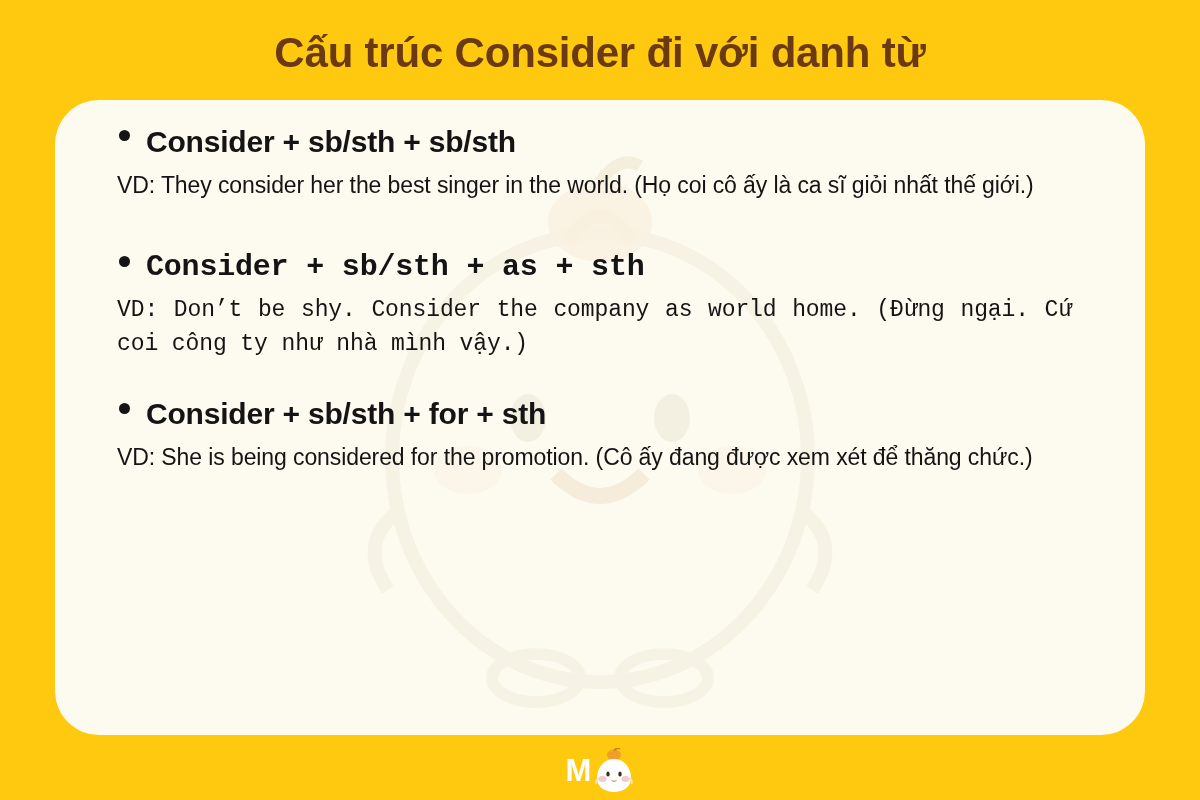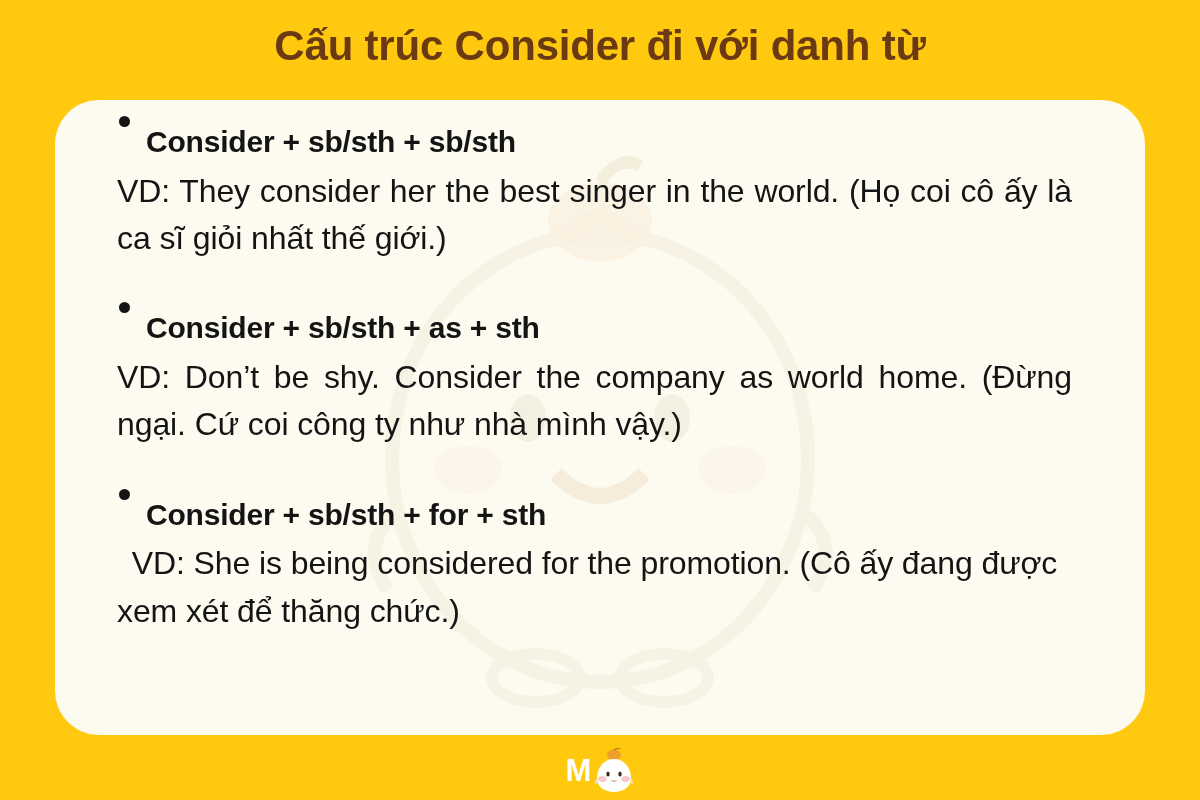--- a/index.html
+++ b/index.html
@@ -26,20 +26,21 @@
   }
 
   
   #title-bar {
     position: absolute;
     left: 0;
     top: 22px;
     width: 1200px;
     height: 62px;
     display: flex;
+    align-items: center;
     justify-content: center;
   }
   #page-title {
     font-family: "Liberation Sans", sans-serif;
     font-size: 42px;
     font-weight: bold;
     color: #6B3A12;
     letter-spacing: -0.2px;
     white-space: nowrap;
     text-align: center;
@@ -76,21 +77,21 @@
     width: 1090px;
     height: 635px;
     padding: 18px 30px 0 60px;
   }
 
   .block { margin-bottom: 26px; }
   .block:last-child { margin-bottom: 0; }
 
   .formula-row {
     display: flex;
-    align-items: flex-start;
+    align-items: center;
     gap: 16px;
     margin-bottom: 6px;
   }
   .bullet {
     flex: 0 0 auto;
     width: 11px;
     height: 11px;
     border-radius: 50%;
     background: #141414;
     position: relative;
@@ -100,35 +101,35 @@
   .formula {
     font-size: 30px;
     font-weight: bold;
     color: #141414;
     letter-spacing: -0.2px;
     line-height: 1.32;
     white-space: nowrap;
   }
 
   .example {
-    font-size: 32px;
+    font-size: 23px;
     color: #141414;
     line-height: 1.48;
     text-align: justify;
     text-align-last: left;
     letter-spacing: -0.1px;
     margin-left: 2px;
     max-width: 955px;
   }
   .example.nojustify { text-align: center; }
 
   
   #block-1 { margin-top: 4px; }
-  #block-2 { margin-top: 46px; }
-  #block-3 { margin-top: 46px; }
+  #block-2 { margin-top: 46px; font-family: Liberation Mono, monospace; }
+  #block-3 { margin-top: 33px; }
 
   
   #footer-logo {
     position: absolute;
     left: 0;
     top: 745px;
     width: 1200px;
     height: 50px;
     display: flex;
     align-items: center;

